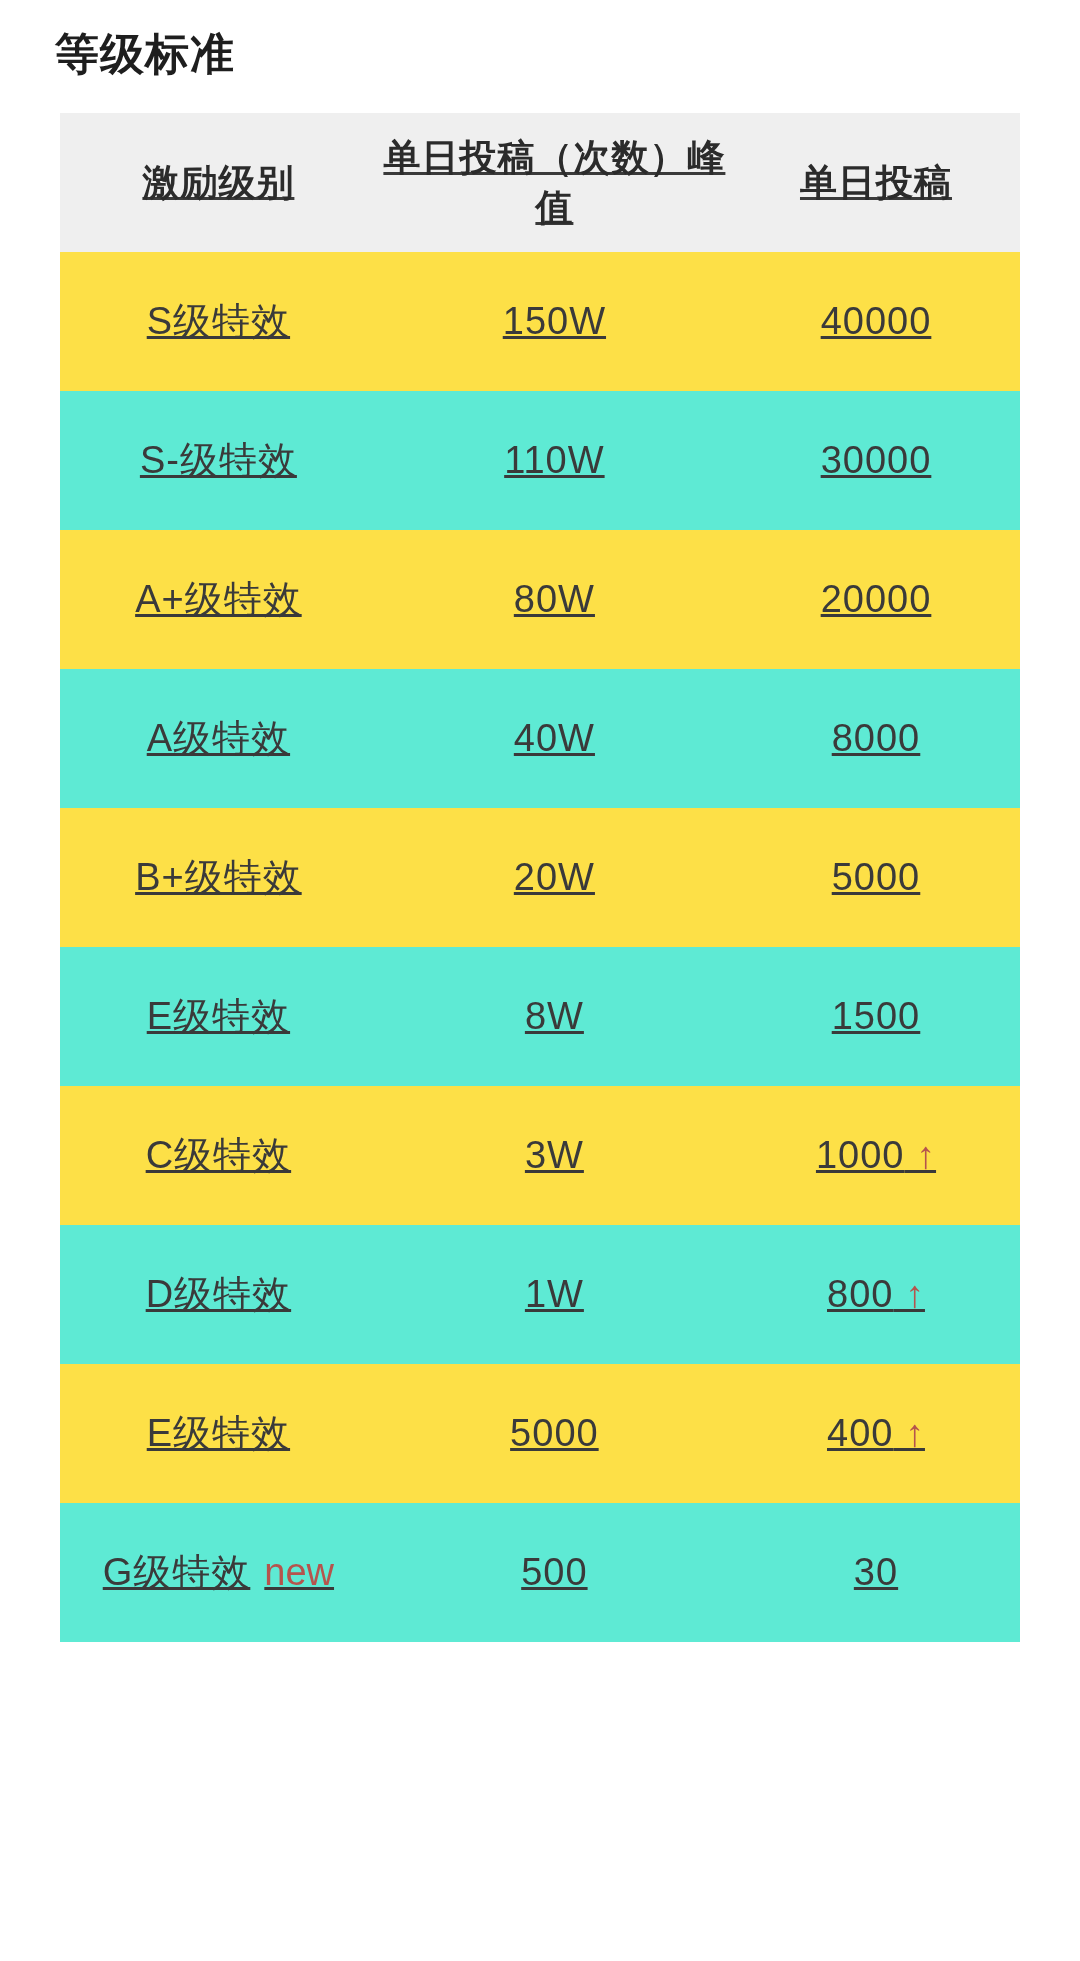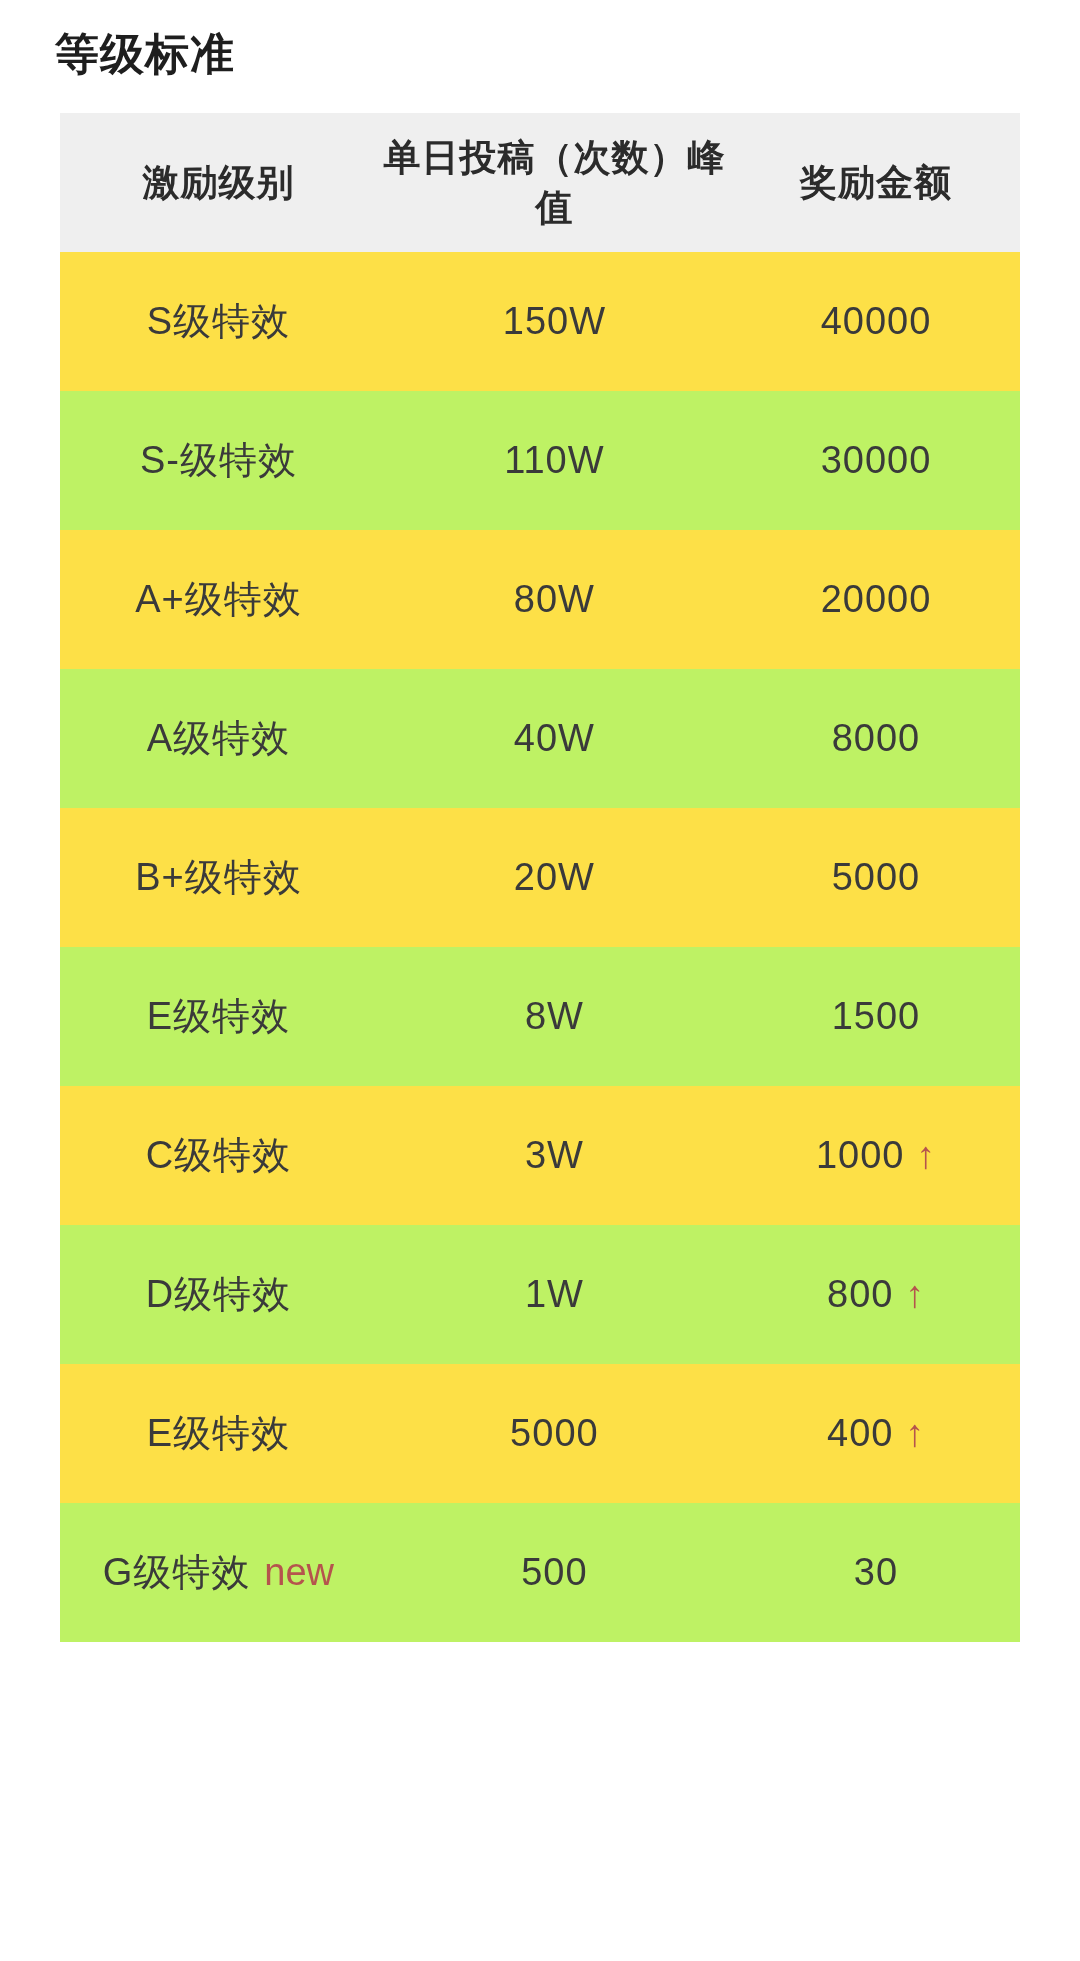--- a/index.html
+++ b/index.html
@@ -20,20 +20,21 @@
     line-height: 52px;
     font-weight: bold;
     color: #1e1e1e;
     letter-spacing: 1px;
   }
   table.grade-table {
     margin: 33px 60px 4px 60px;
     width: 960px;
     border-collapse: collapse;
     table-layout: fixed;
+    text-decoration: underline;
   }
   .grade-table th,
   .grade-table td {
     height: 139px;
     text-align: center;
     vertical-align: middle;
     padding: 0;
     border: none;
   }
   .grade-table th {
@@ -42,21 +43,21 @@
     font-weight: bold;
     color: #2b2b2b;
     letter-spacing: 1px;
   }
   .grade-table td {
     font-size: 38px;
     color: #3a3a3a;
     letter-spacing: 1px;
   }
   tr.light td { background: #fde047; }
-  tr.grey  td { background: #bef264; }
+  tr.grey  td { background: #5eead4; }
   .red { color: #b5544d; }
   .new-badge {
     color: #b5544d;
     margin-left: 14px;
     letter-spacing: 0;
   }
   .up-arrow {
     color: #b5544d;
   }
 </style>
@@ -68,21 +69,21 @@
 <table class="grade-table">
   <colgroup>
     <col style="width:33%">
     <col style="width:37%">
     <col style="width:30%">
   </colgroup>
   <thead>
     <tr>
       <th>激励级别</th>
       <th>单日投稿（次数）峰值</th>
-      <th>奖励金额</th>
+      <th>单日投稿</th>
     </tr>
   </thead>
   <tbody>
       <tr class="light">
         <td><span>S级特效</span></td>
         <td>150W</td>
         <td><span>40000</span></td>
       </tr>
       <tr class="grey">
         <td><span>S-级特效</span></td>

